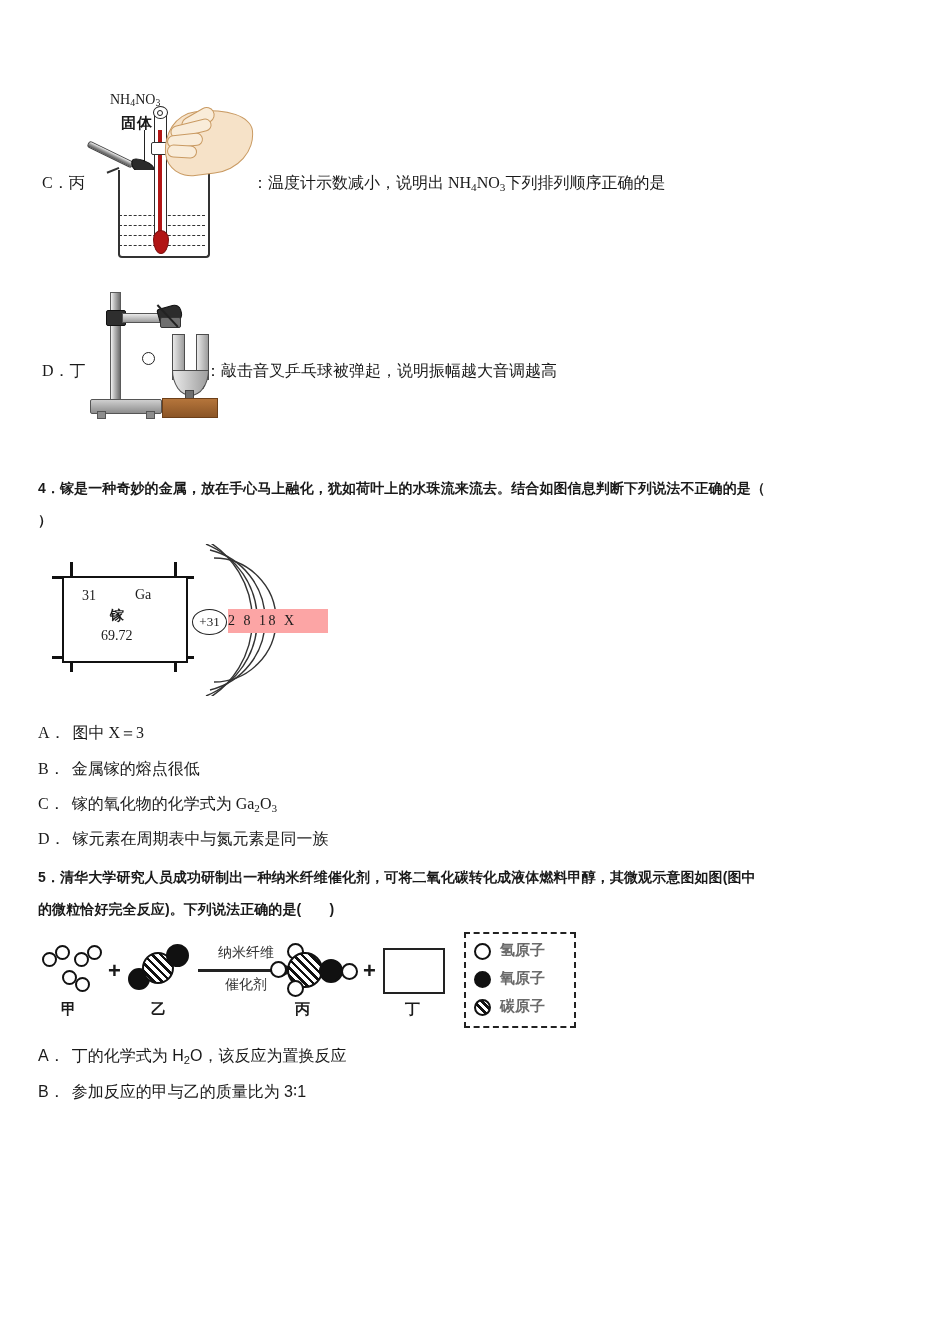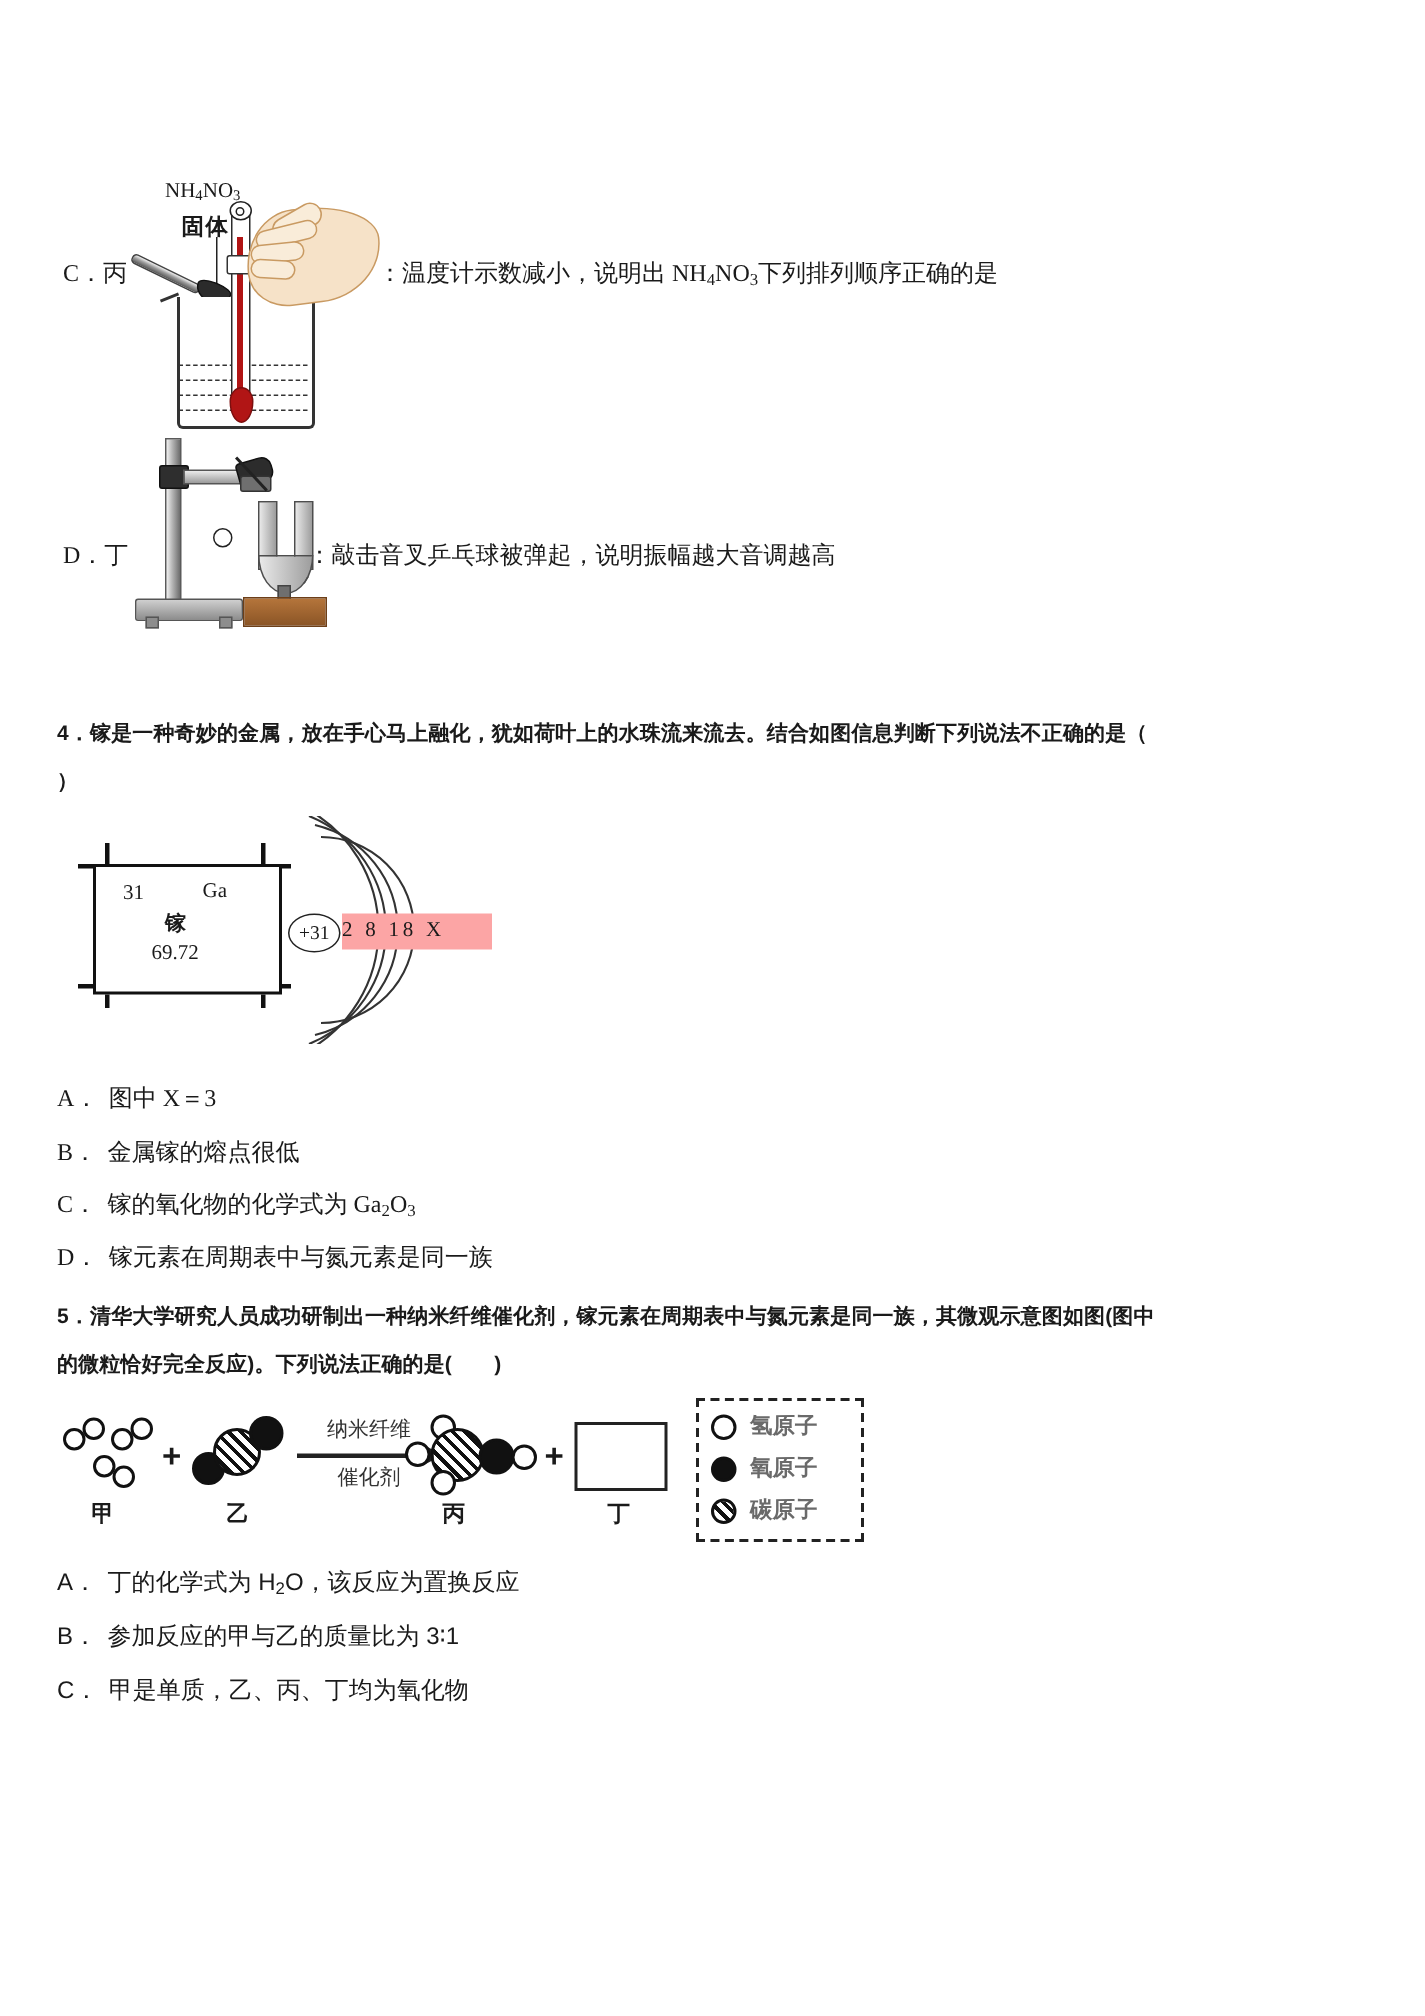--- a/index.html
+++ b/index.html
@@ -35,21 +35,21 @@
     font-weight: normal;
     font-size: 16px;
     line-height: 22px;
     white-space: nowrap;
   }
   .opt .lbl { margin-right: 7px; }
   sub { font-size: 70%; vertical-align: -0.25em; }
   .sans { font-family: "Liberation Sans", "DejaVu Sans", sans-serif; }
 
   
-  #figC { position: absolute; left: 88px; top: 92px; width: 185px; height: 172px; margin-top: 28px; }
+  #figC { position: absolute; left: 88px; top: 92px; width: 185px; height: 172px; }
   #figC .lbl-nh4no3 {
     position: absolute; left: 22px; top: 0px;
     font-size: 14px; font-family: "Liberation Serif", serif; white-space: nowrap;
   }
   #figC .lbl-guti {
     position: absolute; left: 33px; top: 22px;
     font-size: 15px; font-weight: bold; letter-spacing: 1px;
   }
   
   #figC .leader {
@@ -402,21 +402,21 @@
     <span class="lbl">B．</span><span>金属镓的熔点很低</span>
   </div>
   <div class="opt" style="left:38px; top:793px;">
     <span class="lbl">C．</span><span>镓的氧化物的化学式为 </span><span>Ga<sub>2</sub>O<sub>3</sub></span>
   </div>
   <div class="opt" style="left:38px; top:828px;">
     <span class="lbl">D．</span><span>镓元素在周期表中与氮元素是同一族</span>
   </div>
 
   <div class="qtext sans" style="left:38px; top:862px;">
-    <span>5．</span><span>清华大学研究人员成功研制出一种纳米纤维催化剂，镓元素在周期表中与氮元素是同一族，其微观示意图如图(图中</span>
+    <span>5．</span><span>清华大学研究人员成功研制出一种纳米纤维催化剂，可将二氧化碳转化成液体燃料甲醇，其微观示意图如图(图中</span>
   </div>
   <div class="qtext sans" style="left:38px; top:894px;">的微粒恰好完全反应)。下列说法正确的是(　　)</div>
 
   <div id="fig5">
 
     <div class="atom h" style="left:4px;  top:22px; width:15px; height:15px;"></div>
     <div class="atom h" style="left:17px; top:15px; width:15px; height:15px;"></div>
     <div class="atom h" style="left:36px; top:22px; width:15px; height:15px;"></div>
     <div class="atom h" style="left:49px; top:15px; width:15px; height:15px;"></div>
     <div class="atom h" style="left:24px; top:40px; width:15px; height:15px;"></div>
@@ -465,18 +465,15 @@
       <span class="txt">碳原子</span>
     </div>
   </div>
 
   <div class="opt sans" style="left:38px; top:1045px;">
     <span class="lbl">A．</span><span>丁的化学式为 </span><span>H<sub>2</sub>O</span><span>，该反应为置换反应</span>
   </div>
   <div class="opt sans" style="left:38px; top:1081px;">
     <span class="lbl">B．</span><span>参加反应的甲与乙的质量比为 3∶1</span>
   </div>
-  <div class="opt sans" style="left:38px; top:1117px;">
-    <span class="lbl">C．</span><span>甲是单质，乙、丙、丁均为氧化物</span>
-  </div>
 
 
 </div>
 
 </body></html>

